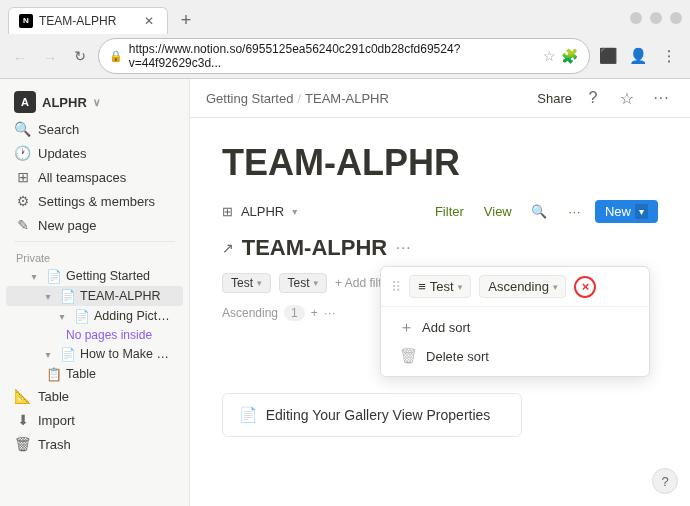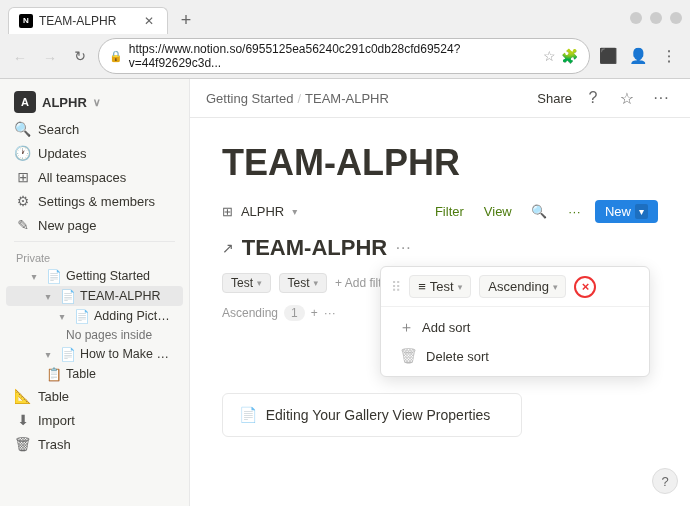--- a/index.html
+++ b/index.html
@@ -247,21 +247,21 @@
     }
 
     .tree-label { flex: 1; overflow: hidden; text-overflow: ellipsis; white-space: nowrap; }
 
     .indent1 { padding-left: 20px; }
     .indent2 { padding-left: 34px; }
     .indent3 { padding-left: 48px; }
 
     .no-pages-label {
       font-size: 12px;
-      color: #737373;
+      color: #8b5cf6;
       padding: 2px 8px 2px 60px;
     }
 
     
     .main-content {
       flex: 1;
       display: flex;
       flex-direction: column;
       overflow: hidden;
       position: relative;

